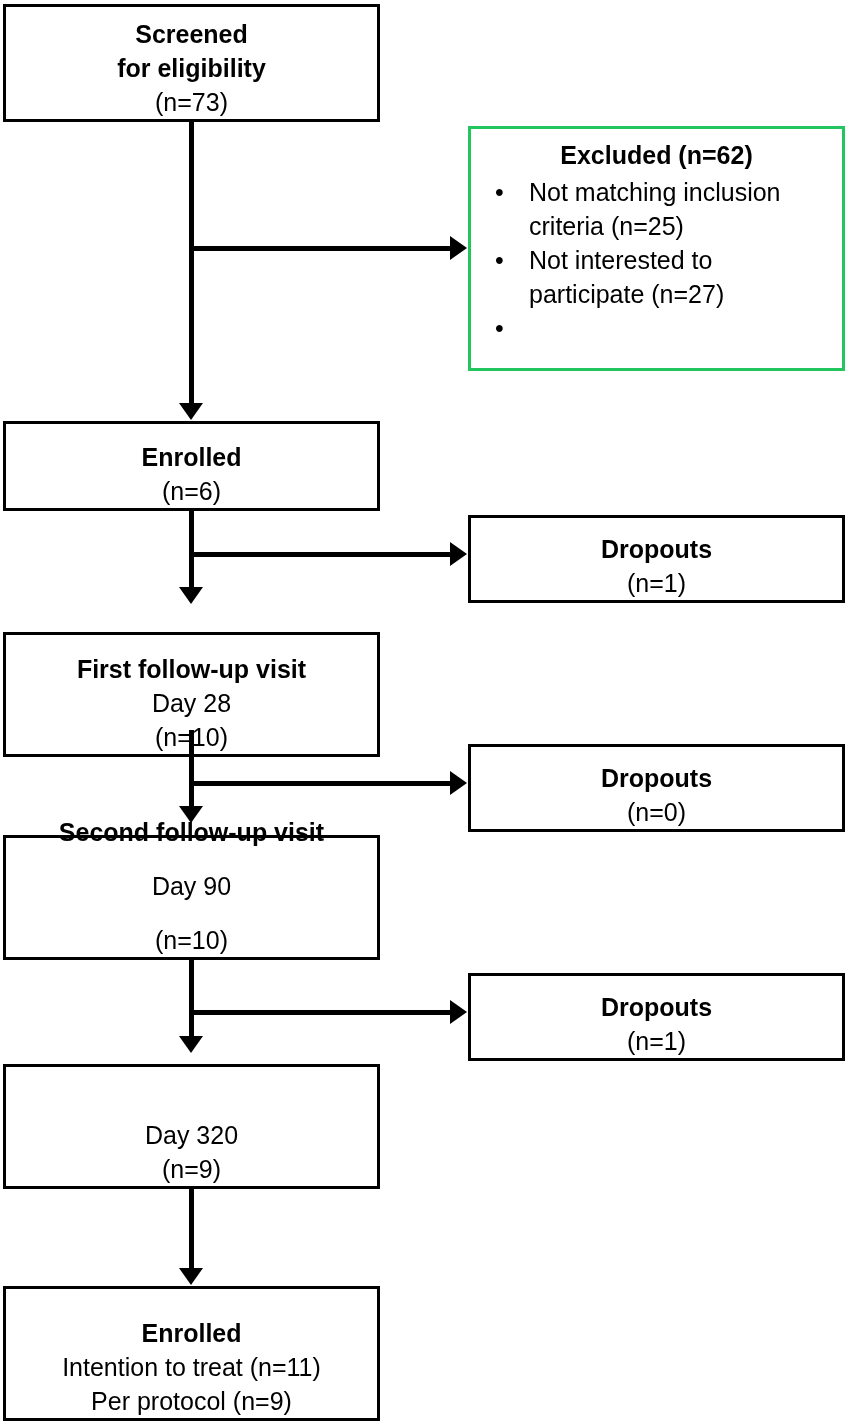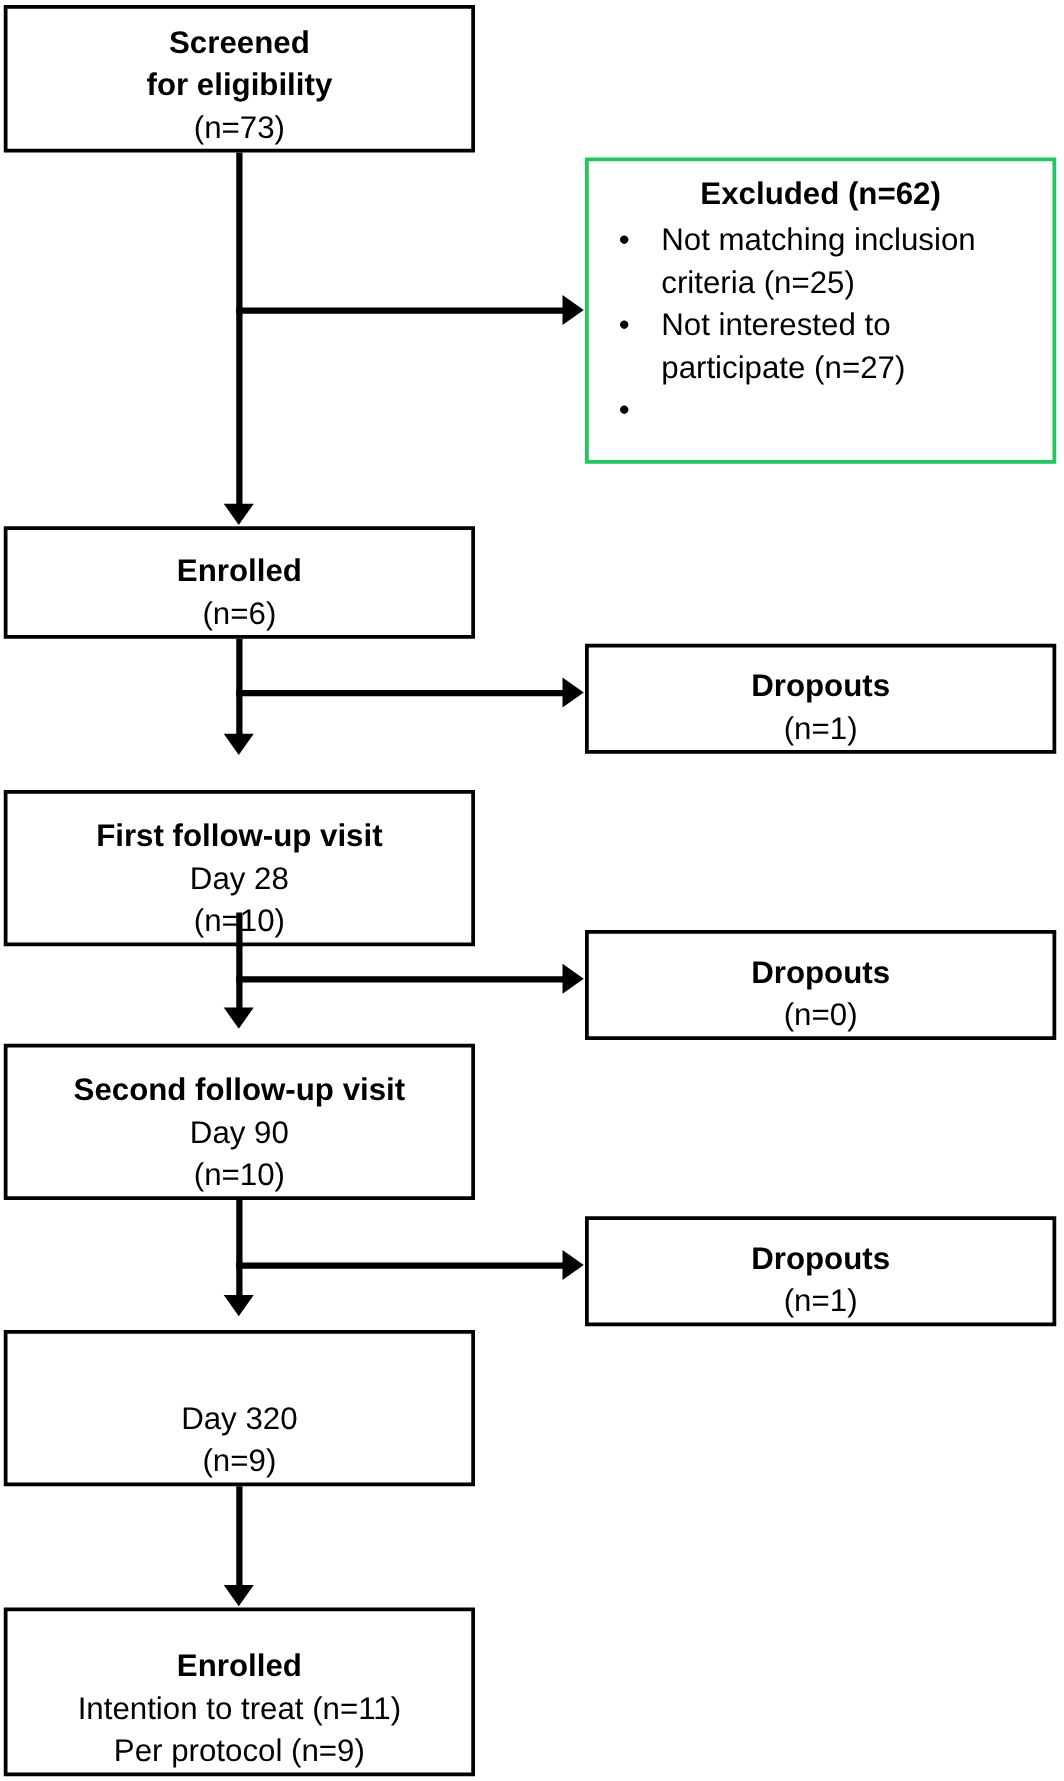--- a/index.html
+++ b/index.html
@@ -135,21 +135,21 @@
     <div class="line bold">First follow-up visit</div>
     <div class="line">Day 28</div>
     <div class="line">(n=10)</div>
   </div>
 
   <div class="box" style="left:468px; top:744px; width:377px; height:88px;">
     <div class="line bold">Dropouts</div>
     <div class="line">(n=0)</div>
   </div>
 
-  <div class="box" style="left:3px; top:835px; width:377px; height:125px;">
+  <div class="box" style="left:3px; top:835px; width:377px; height:125px;gap:20px;">
     <div class="line bold">Second follow-up visit</div>
     <div class="line">Day 90</div>
     <div class="line">(n=10)</div>
   </div>
 
   <div class="box" style="left:468px; top:973px; width:377px; height:88px;">
     <div class="line bold">Dropouts</div>
     <div class="line">(n=1)</div>
   </div>
 

